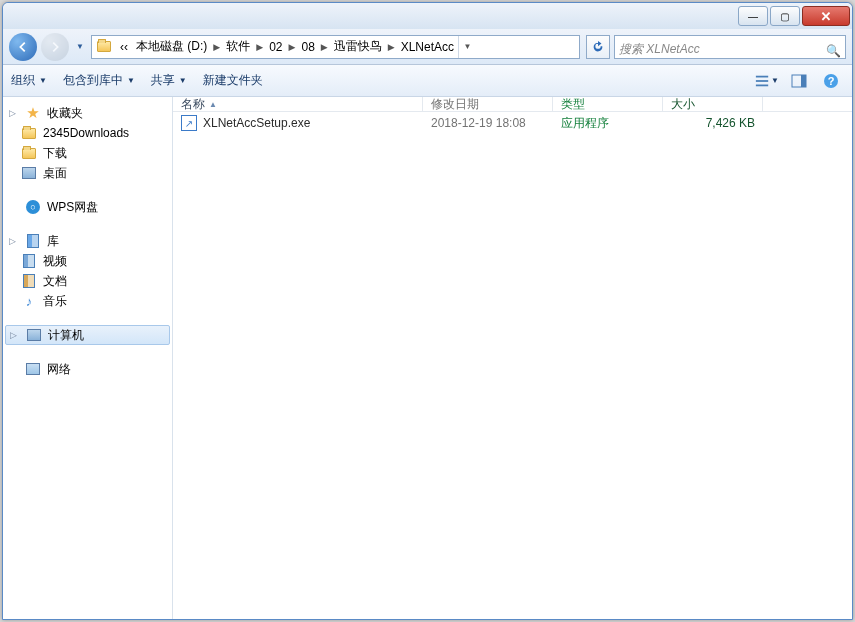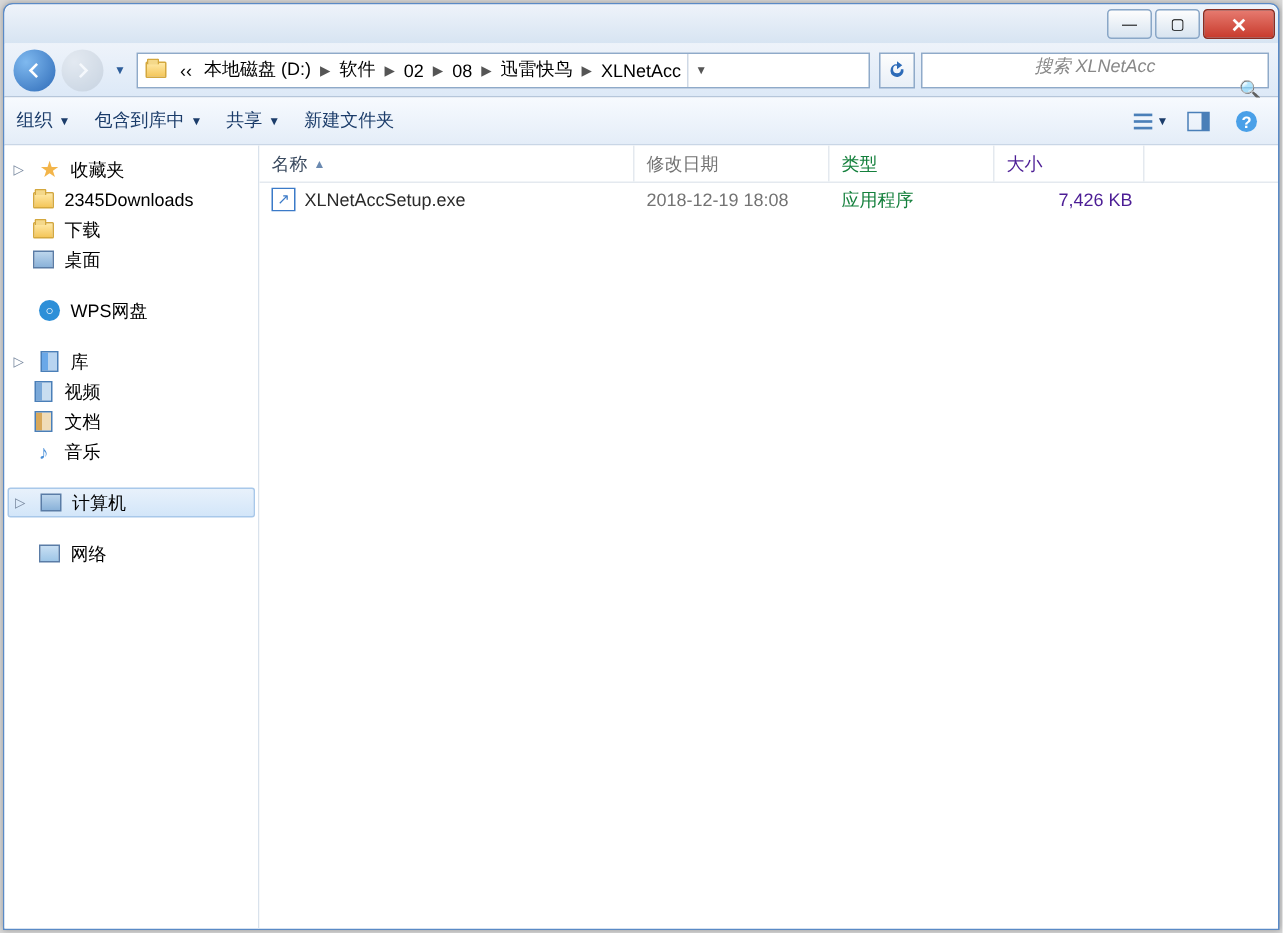--- a/index.html
+++ b/index.html
@@ -17,52 +17,52 @@
 .navbtn.fwd { background: radial-gradient(circle at 30% 30%, #e0e6ed, #b8c4d2); color: #fff; opacity: .6; }
 .navbtn svg { width: 14px; height: 14px; }
 .nav-dd { width: 14px; height: 20px; display: flex; align-items: center; justify-content: center; font-size: 8px; color: #2d5d9a; }
 
 .addrbar { flex: 1; height: 24px; background: #fff; border: 1px solid #8faac9; display: flex; align-items: center; font-size: 12px; }
 .addrbar .folder-icon { margin: 0 4px; }
 .crumb { padding: 0 4px; display: flex; align-items: center; height: 100%; cursor: default; }
 .crumb-sep { font-size: 9px; color: #555; padding: 0 2px; }
 .addr-dd { width: 18px; height: 100%; border-left: 1px solid #cfd9e6; display: flex; align-items: center; justify-content: center; font-size: 8px; color: #555; }
 .refresh { width: 24px; height: 24px; border: 1px solid #8faac9; background: linear-gradient(#fdfdfd,#e8eff7); display: flex; align-items: center; justify-content: center; color: #2d5d9a; margin-left: 2px; }
-.searchbar { width: 232px; height: 24px; border: 1px solid #8faac9; background: #fff; display: flex; align-items: center; margin-left: 0; padding: 0 4px; font-size: 12px; color: #888; font-style: italic; flex-direction: column; }
+.searchbar { width: 232px; height: 24px; border: 1px solid #8faac9; background: #fff; display: flex; align-items: flex-end; margin-left: 0; padding: 0 4px; font-size: 12px; color: #888; font-style: italic; }
 .searchbar .sicon { margin-left: auto; color: #5a7ca6; font-style: normal; }
 
 .menubar { height: 22px; background: linear-gradient(#f4f7fb,#e6edf6); border-bottom: 1px solid #c9d6e6; display: flex; align-items: center; padding: 0 6px; font-size: 12px; gap: 12px; }
 
 .toolbar { height: 32px; background: linear-gradient(#f7fafe,#e4edf8); border-bottom: 1px solid #c9d6e6; display: flex; align-items: center; padding: 0 8px; font-size: 12px; gap: 16px; color: #1b3c6a; }
 .toolbar .tb { display: flex; align-items: center; gap: 4px; cursor: default; }
 .toolbar .dd { font-size: 8px; }
 .toolbar .right { margin-left: auto; display: flex; gap: 6px; align-items: center; }
 .toolbar .ib { width: 26px; height: 22px; display: flex; align-items: center; justify-content: center; border: 1px solid transparent; border-radius: 2px; }
 
 .body { flex: 1; display: flex; min-height: 0; }
 .sidebar { width: 170px; background: #fff; border-right: 1px solid #d9e2ec; overflow-y: auto; padding: 6px 0; font-size: 12px; }
 .side-group { margin-bottom: 14px; }
 .side-item { display: flex; align-items: center; gap: 6px; padding: 2px 6px 2px 18px; height: 20px; cursor: default; }
 .side-item.head { padding-left: 6px; font-weight: normal; }
 .side-item.sel { background: linear-gradient(#e8f1fb,#d3e6f9); border: 1px solid #a8c8ea; border-radius: 2px; margin: 0 2px; padding-left: 4px; }
 .side-item .exp { width: 10px; font-size: 9px; color: #7a8aa0; }
 .icon16 { width: 16px; height: 16px; display: inline-flex; align-items: center; justify-content: center; }
 
 .content { flex: 1; display: flex; flex-direction: column; background: #fff; }
-.colheader { height: 25px; display: flex; align-items: flex-start; border-bottom: 1px solid #e4e9ef; font-size: 12px; color: #3a4a5f; }
+.colheader { height: 15px; display: flex; align-items: flex-start; border-bottom: 1px solid #e4e9ef; font-size: 12px; color: #3a4a5f; }
 .colheader .col { padding: 0 8px; border-right: 1px solid #e4e9ef; height: 100%; display: flex; align-items: center; gap: 4px; }
 .colheader .sort { font-size: 8px; color: #6a89b0; }
 .filelist { flex: 1; }
 .row { display: flex; align-items: center; height: 22px; font-size: 12px; color: #2b2b2b; }
 .row .cell { padding: 0 8px; white-space: nowrap; overflow: hidden; }
 .row .cell.name { display: flex; align-items: center; gap: 6px; }
 .c-name { width: 250px; }
 .c-date { width: 130px; color: #737373; }
 .c-type { width: 110px; color: #15803d; }
-.c-size { width: 100px; color: #4c1d95; text-align: right; }
+.c-size { width: 100px; color: #14532d; text-align: right; }
 
 .statusbar { height: 54px; border-top: 1px solid #d5e0ec; background: linear-gradient(#f2f6fb,#e6edf6); display: flex; align-items: center; padding: 0 10px; font-size: 12px; gap: 12px; }
 .statusbar .bigfolder { width: 44px; height: 44px; }
 
 
 .fav-star { color: #f3b54a; font-size: 15px; }
 .folder { background: linear-gradient(#ffe9a6,#f4c65a); border: 1px solid #d4a83e; border-radius: 1px; width: 14px; height: 11px; position: relative; }
 .folder:before { content: ""; position: absolute; top: -3px; left: 0; width: 6px; height: 3px; background: #f4d88a; border: 1px solid #d4a83e; border-bottom: none; border-radius: 1px 1px 0 0; }
 .lib { width: 12px; height: 14px; background: linear-gradient(90deg,#6aa8e8 40%,#b8d4f0 40%); border: 1px solid #4a7fb8; }
 .wps-icon { width: 14px; height: 14px; border-radius: 50%; background: #2d8fd8; display: flex; align-items: center; justify-content: center; color: #fff; font-size: 9px; }

